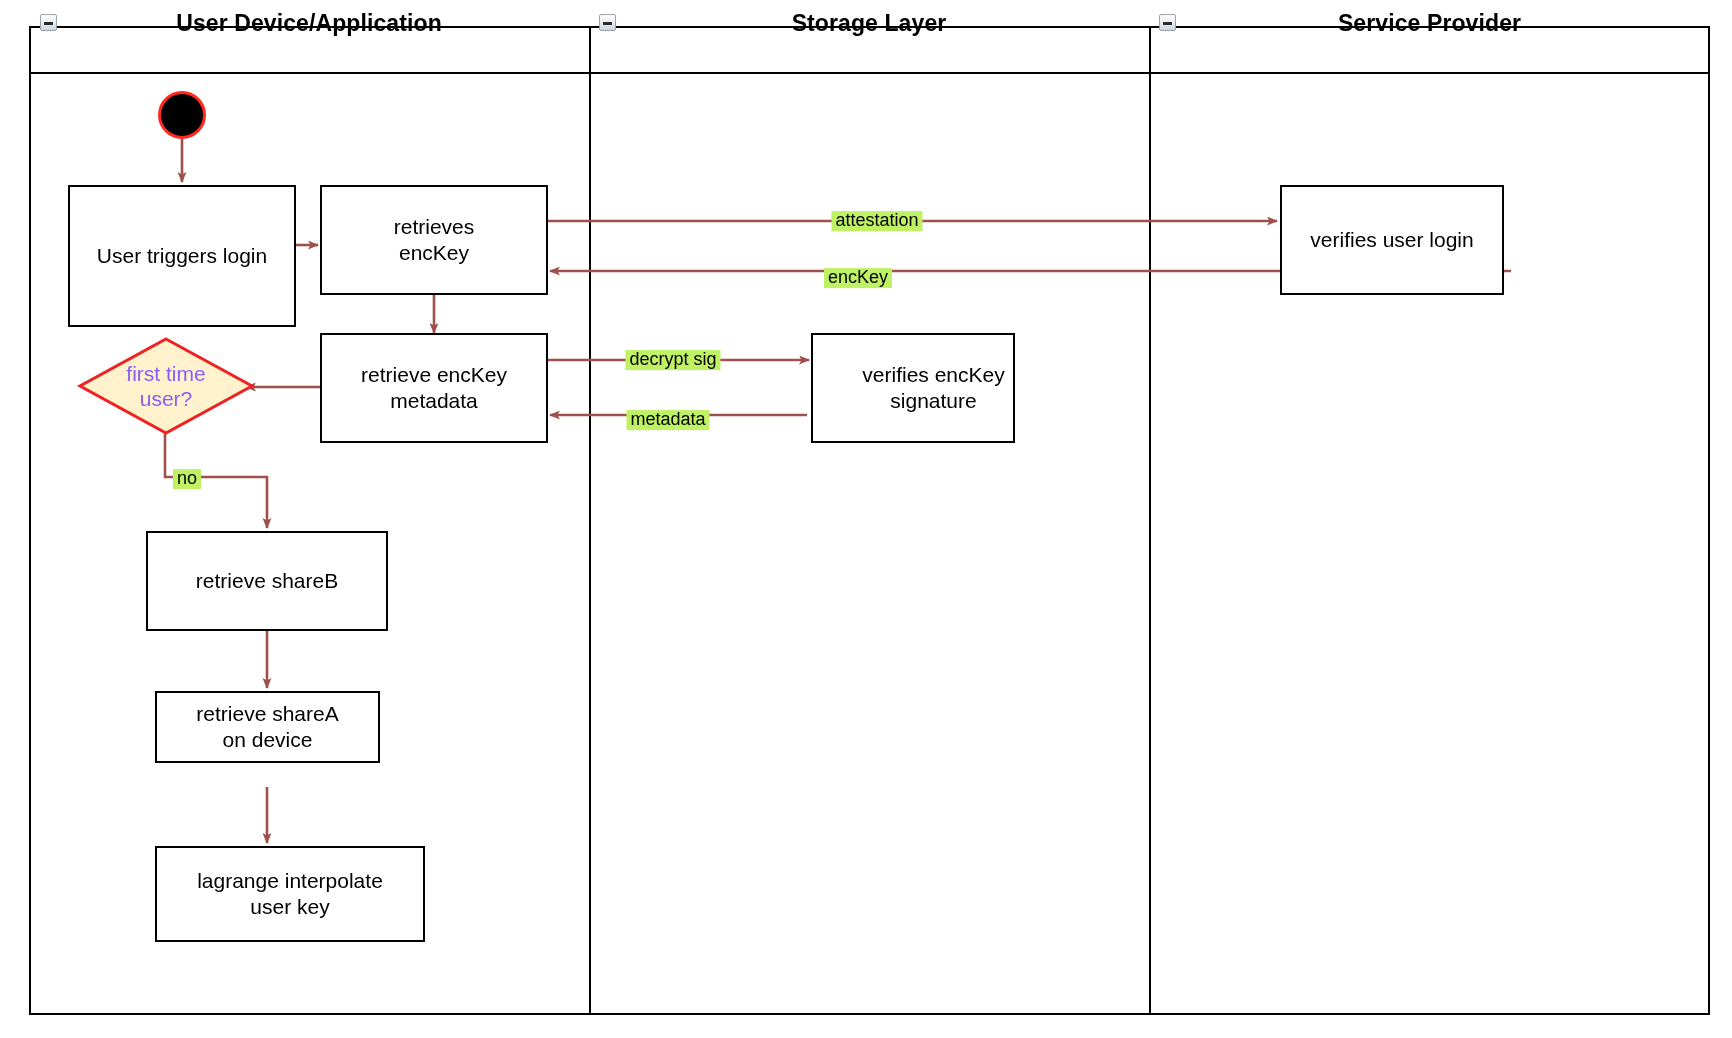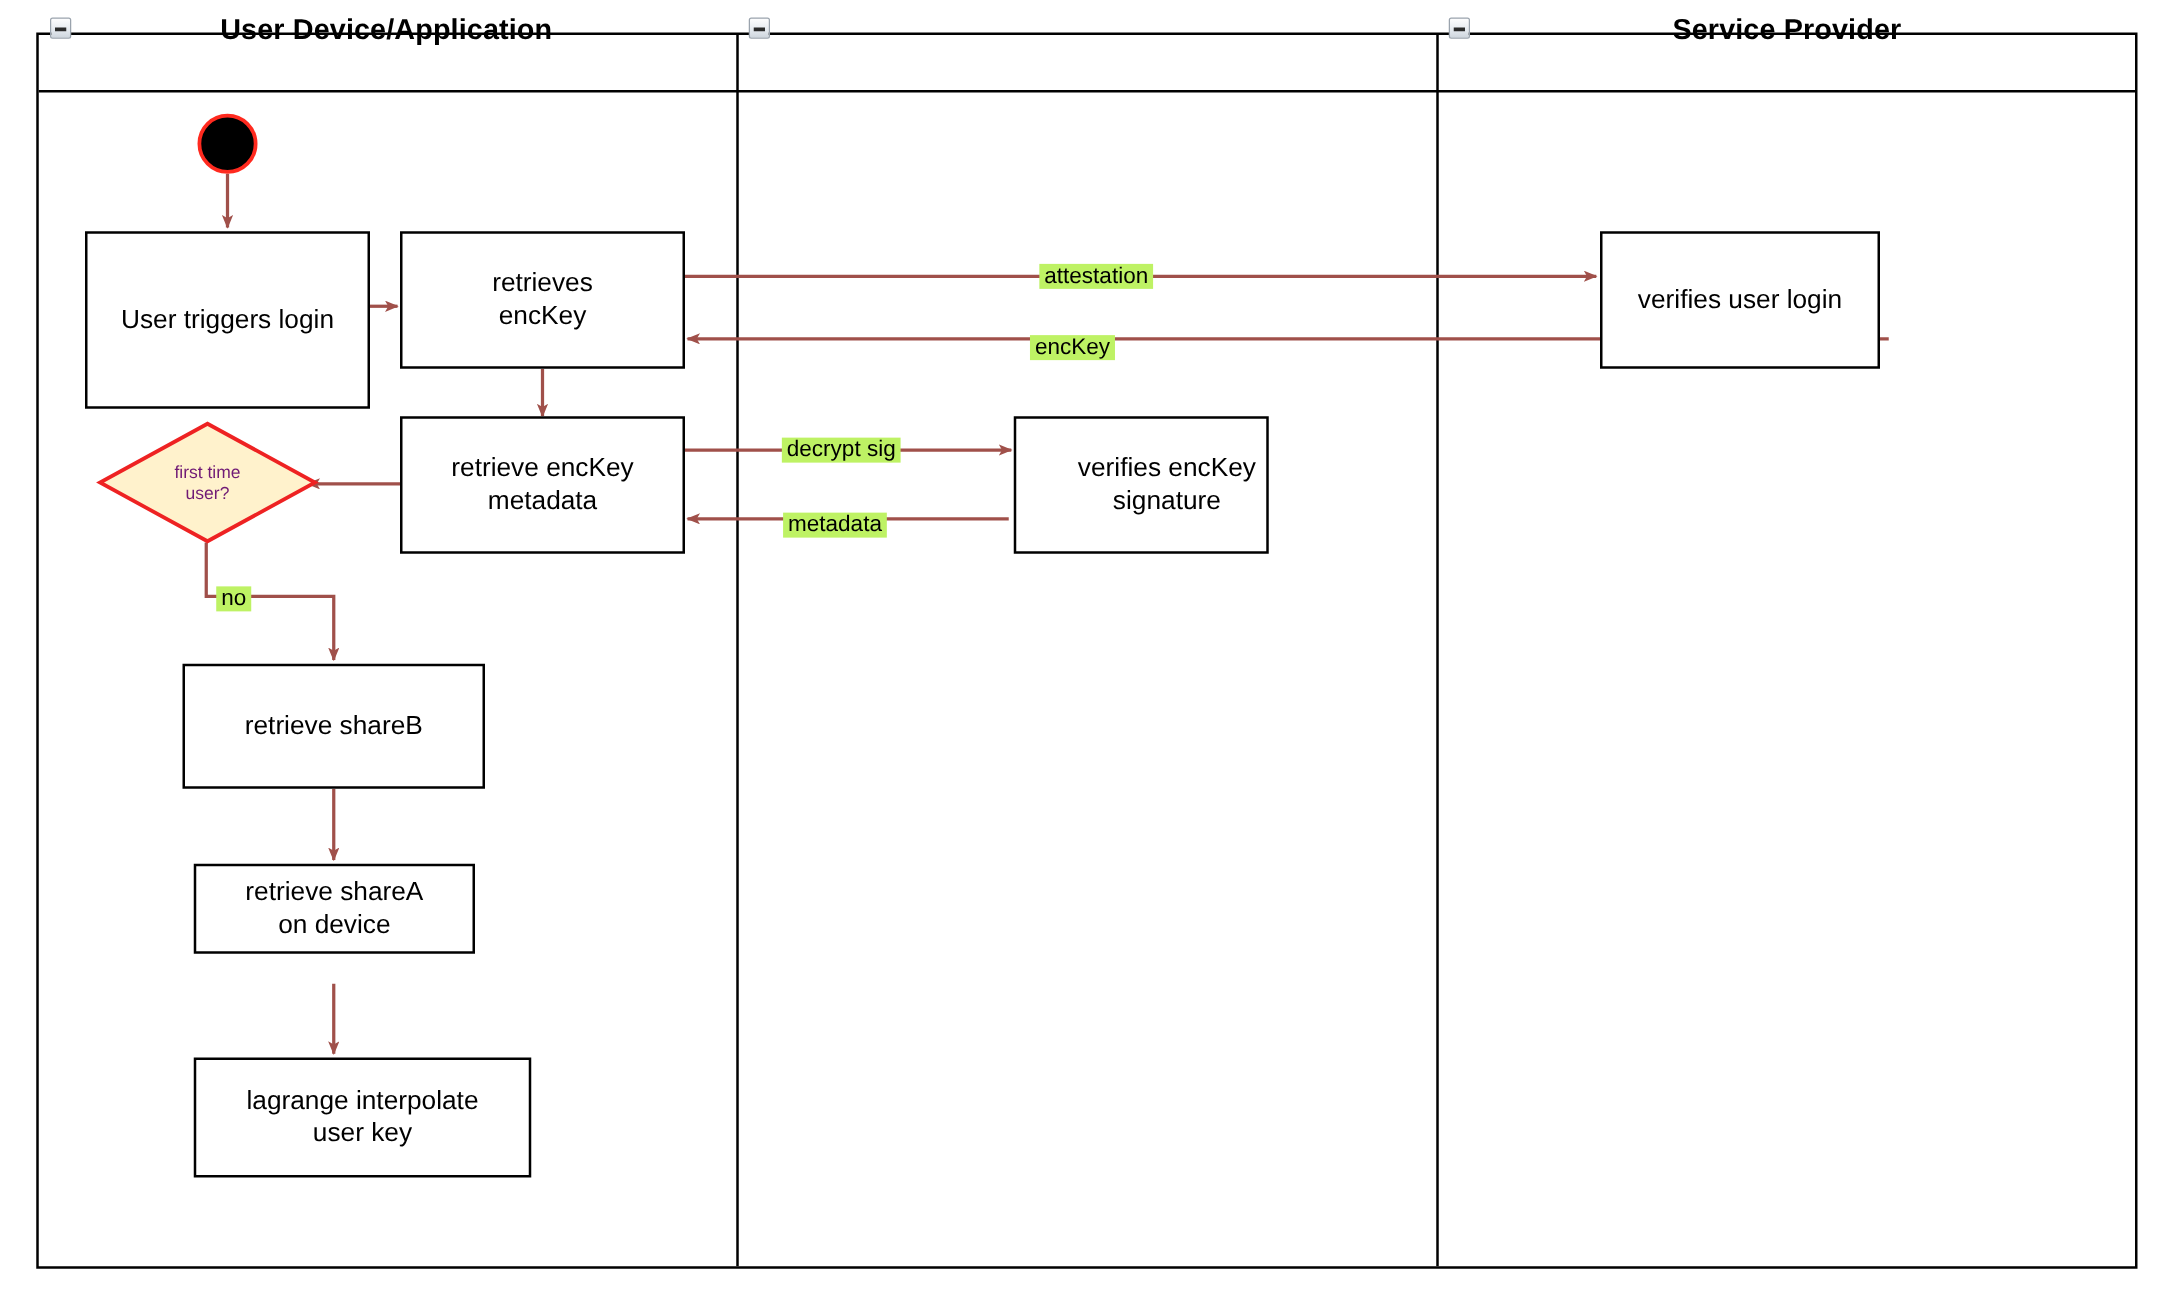--- a/index.html
+++ b/index.html
@@ -115,22 +115,22 @@
   }
   .decision-wrap svg { display: block; overflow: visible; }
   .decision-label {
     position: absolute;
     left: 0; top: 0;
     width: 100%; height: 100%;
     display: flex;
     align-items: center;
     justify-content: center;
     text-align: center;
-    font-size: 14px;
-    color: #701a75;
+    font-size: 21px;
+    color: #8b5cf6;
     line-height: 1.2;
     white-space: pre-line;
     pointer-events: none;
   }
 
   
   #edges {
     position: absolute;
     left: 0; top: 0;
     width: 1732px;
@@ -156,20 +156,21 @@
   <div class="lane-frame">
     <div class="lane-header-band"></div>
     <div class="lane-div d1"></div>
     <div class="lane-div d2"></div>
   </div>
 
   <div class="collapse-icon" style="left:40px;"></div>
   <div class="lane-title" style="left:31px; width:556px;">User Device/Application</div>
 
   <div class="collapse-icon" style="left:599px;"></div>
+  <div class="lane-title" style="left:589px; width:560px;">Storage Layer</div>
 
   <div class="collapse-icon" style="left:1159px;"></div>
   <div class="lane-title" style="left:1149px; width:561px;">Service Provider</div>
 
   <svg id="edges" viewBox="0 0 1732 1038" width="1732" height="1038" xmlns="http://www.w3.org/2000/svg">
     <defs>
       <marker id="ah" markerWidth="11" markerHeight="9" refX="10" refY="4.5" orient="auto" markerUnits="userSpaceOnUse">
         <path d="M0,0 L11,4.5 L0,9 L2.6,4.5 z" fill="#A0504A"></path>
       </marker>
     </defs>

